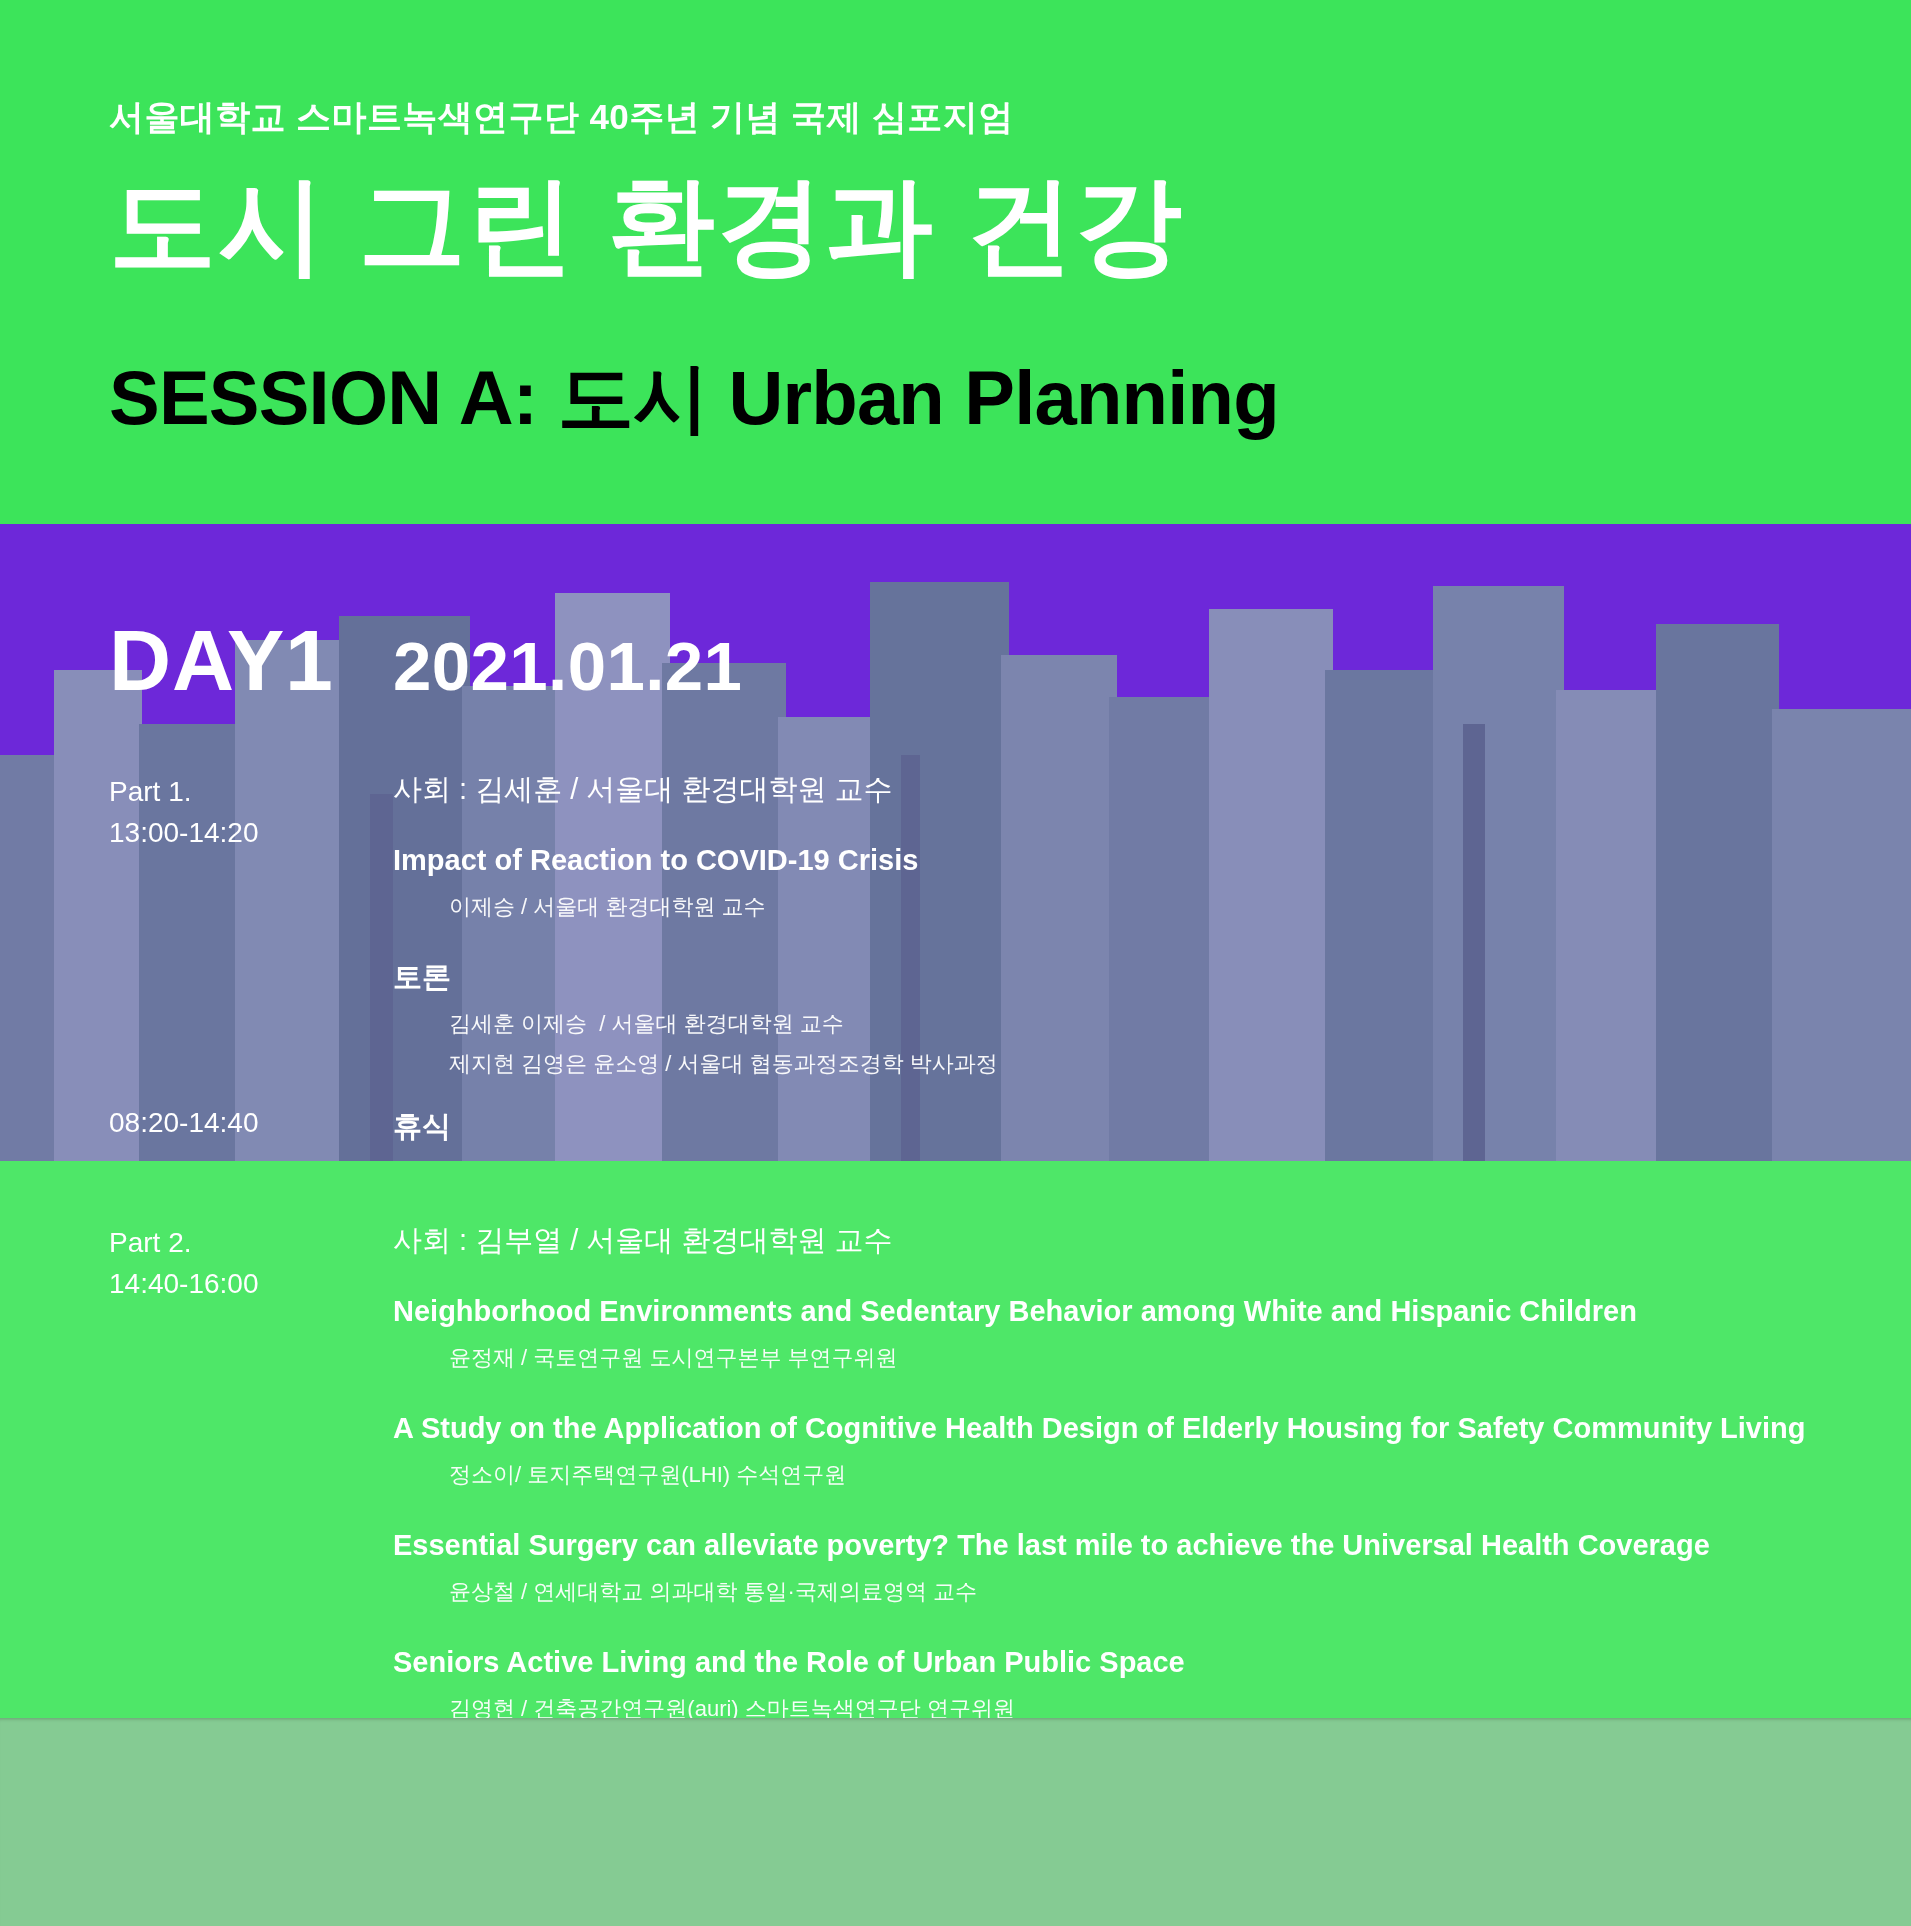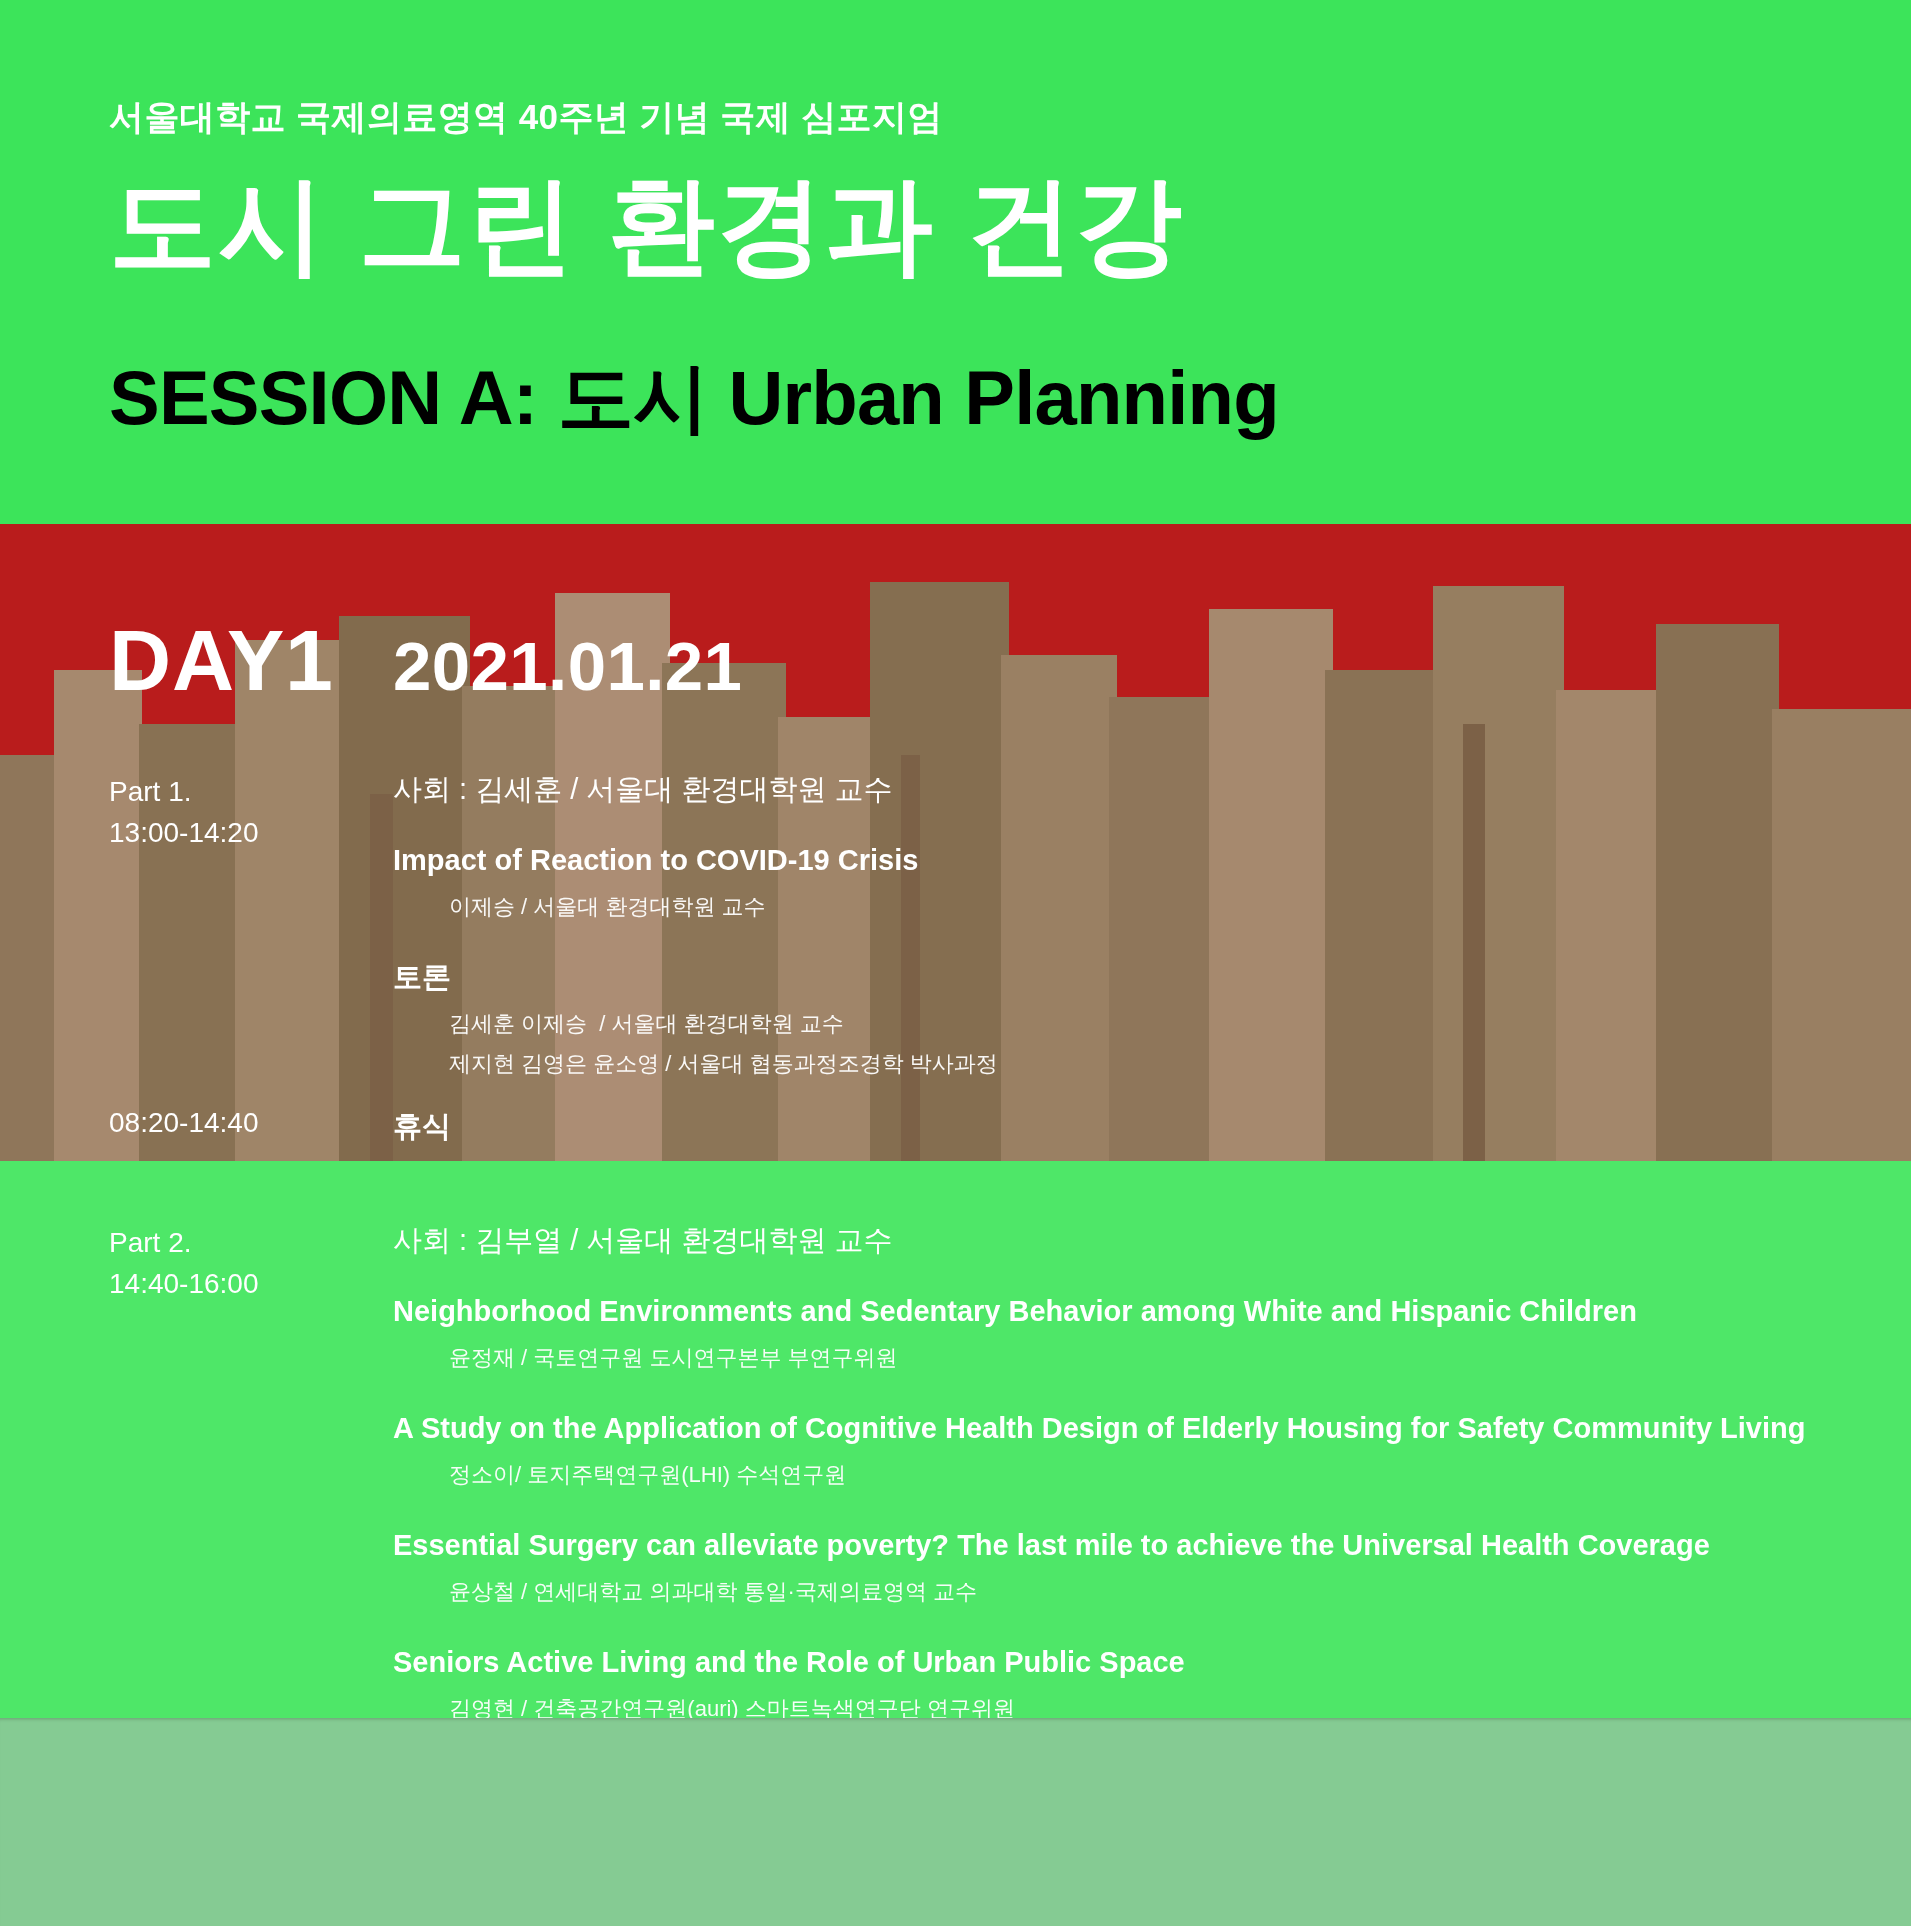--- a/index.html
+++ b/index.html
@@ -35,21 +35,21 @@
     margin-top:64px;
     font-size:76px;
     font-weight:700;
     letter-spacing:-0.8px;
     color:#000000;
   }
   
   .sec-photo{
     position:relative;
     height:637px;
-    background:#b91c1c;
+    background:#6d28d9;
     overflow:hidden;
   }
   .skyline{position:absolute;left:0;top:0;width:100%;height:100%;}
   .sec-photo .content{position:relative;z-index:1;}
   
   .sec-green{
     height:557px;
     background:#4ee768;
     overflow:hidden;
   }
@@ -108,21 +108,21 @@
   .break-time{font-size:28px;font-weight:400;}
   .break-label{font-size:29px;font-weight:700;}
   .break-label.regular{font-weight:400;}
 </style>
 </head>
 <body>
 
 <div class="poster">
 
   <section class="sec-top">
-    <div class="supertitle">서울대학교 국제의료영역 40주년 기념 국제 심포지엄</div>
+    <div class="supertitle">서울대학교 스마트녹색연구단 40주년 기념 국제 심포지엄</div>
     <h1 class="title">도시 그린 환경과 건강</h1>
     <div class="session">SESSION A: 도시 Urban Planning</div>
   </section>
 
   <section class="sec-photo">
     <svg class="skyline" viewBox="0 0 4962 1653" preserveAspectRatio="none" shape-rendering="crispEdges" aria-hidden="true">
       <g opacity="0.6">
         <rect x="0" y="600" width="260" height="1053" fill="#74b384"></rect>
         <rect x="140" y="380" width="230" height="1273" fill="#9ad2a5"></rect>
         <rect x="360" y="520" width="260" height="1133" fill="#69aa79"></rect>

